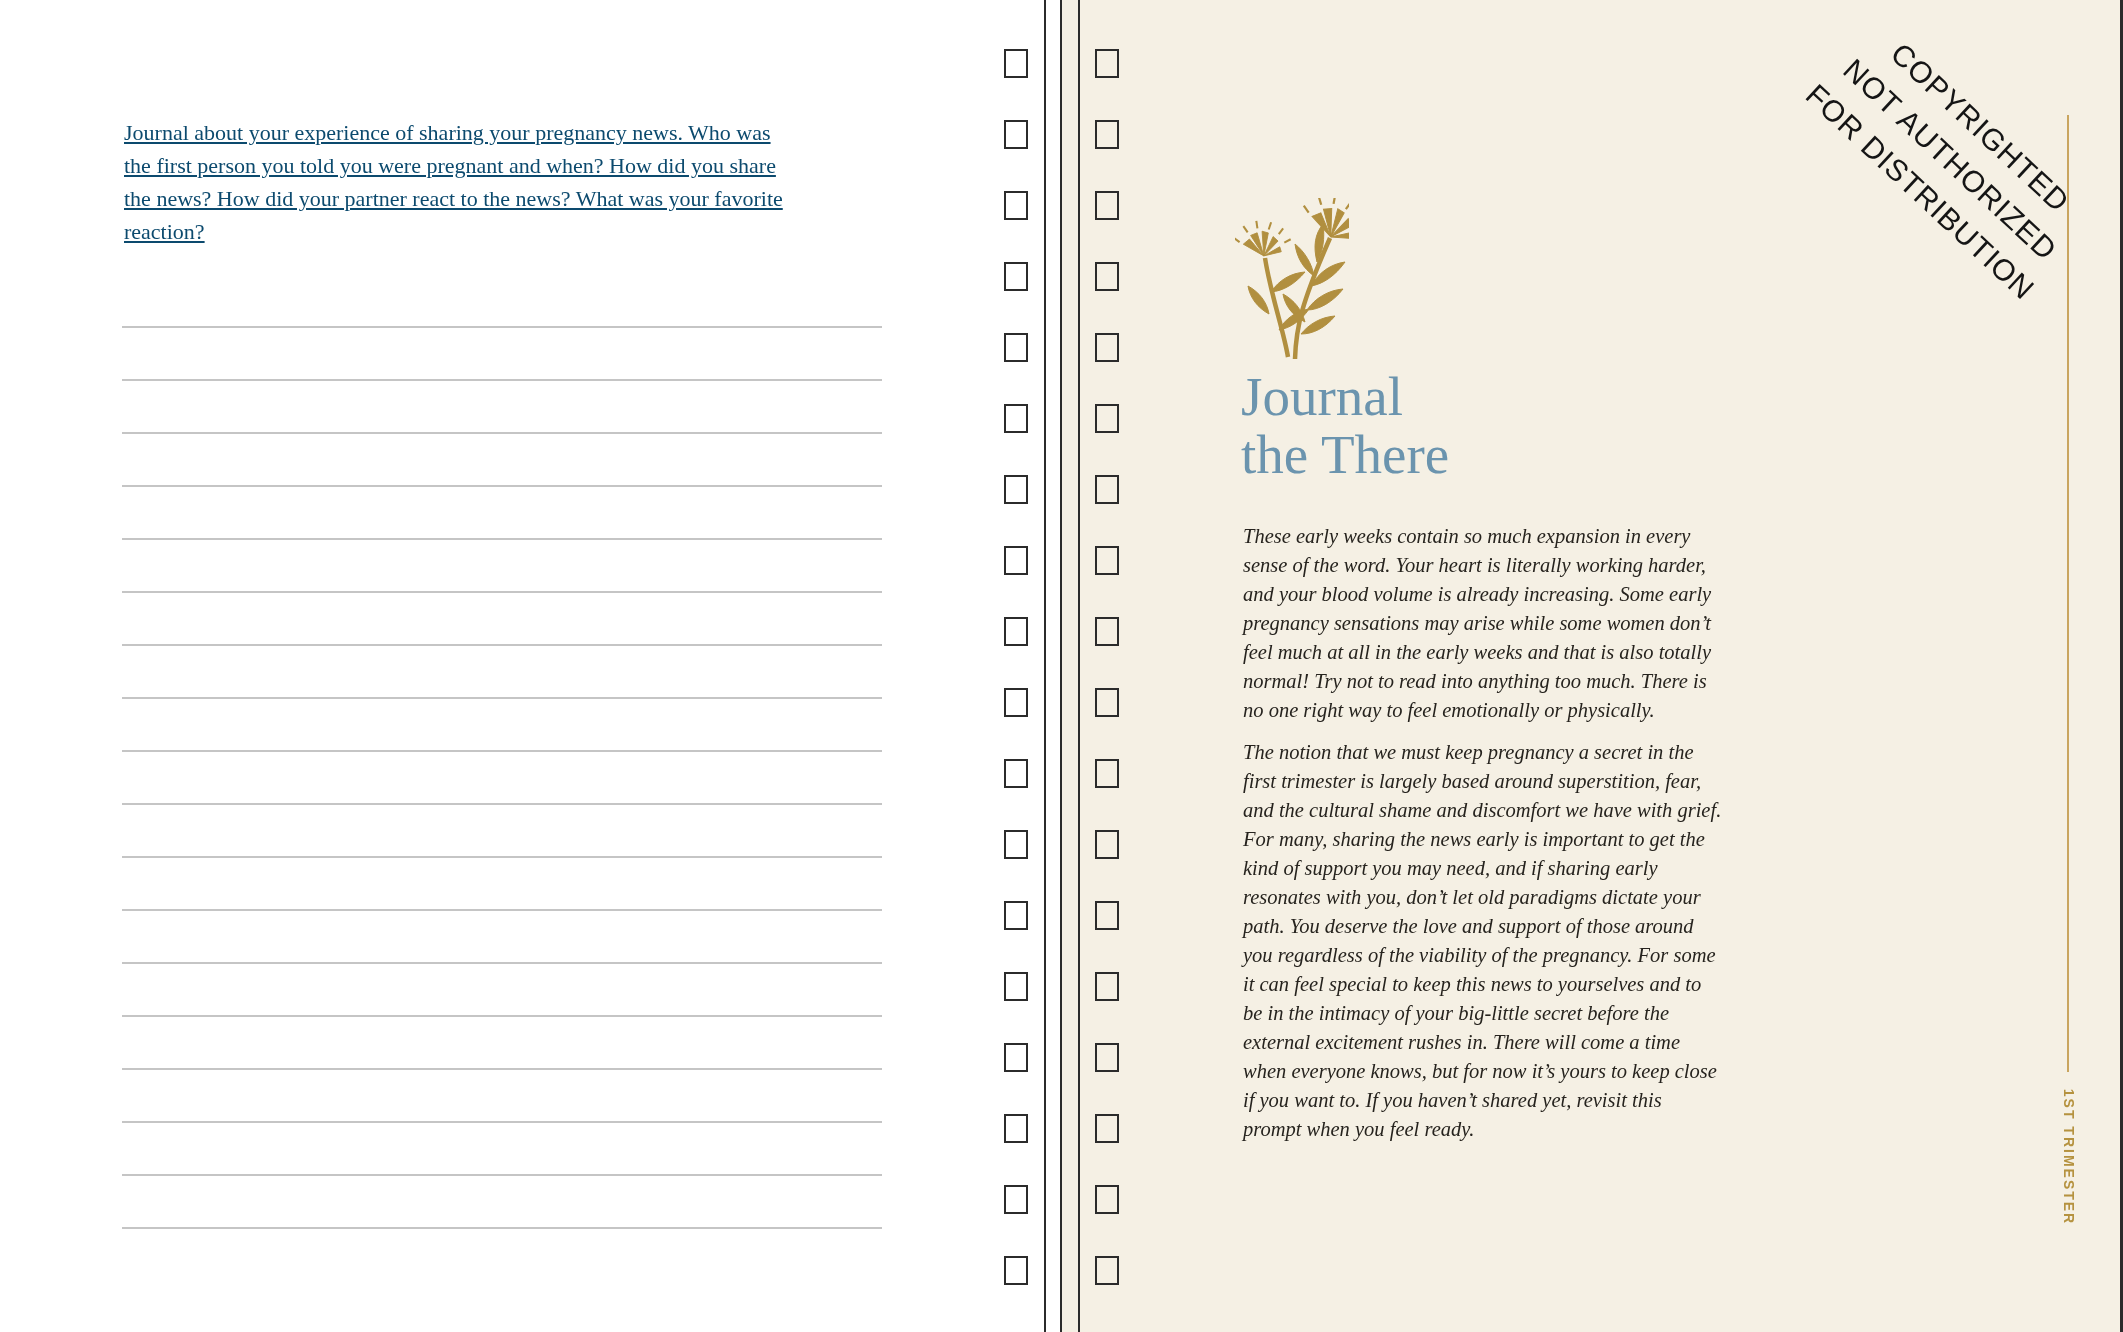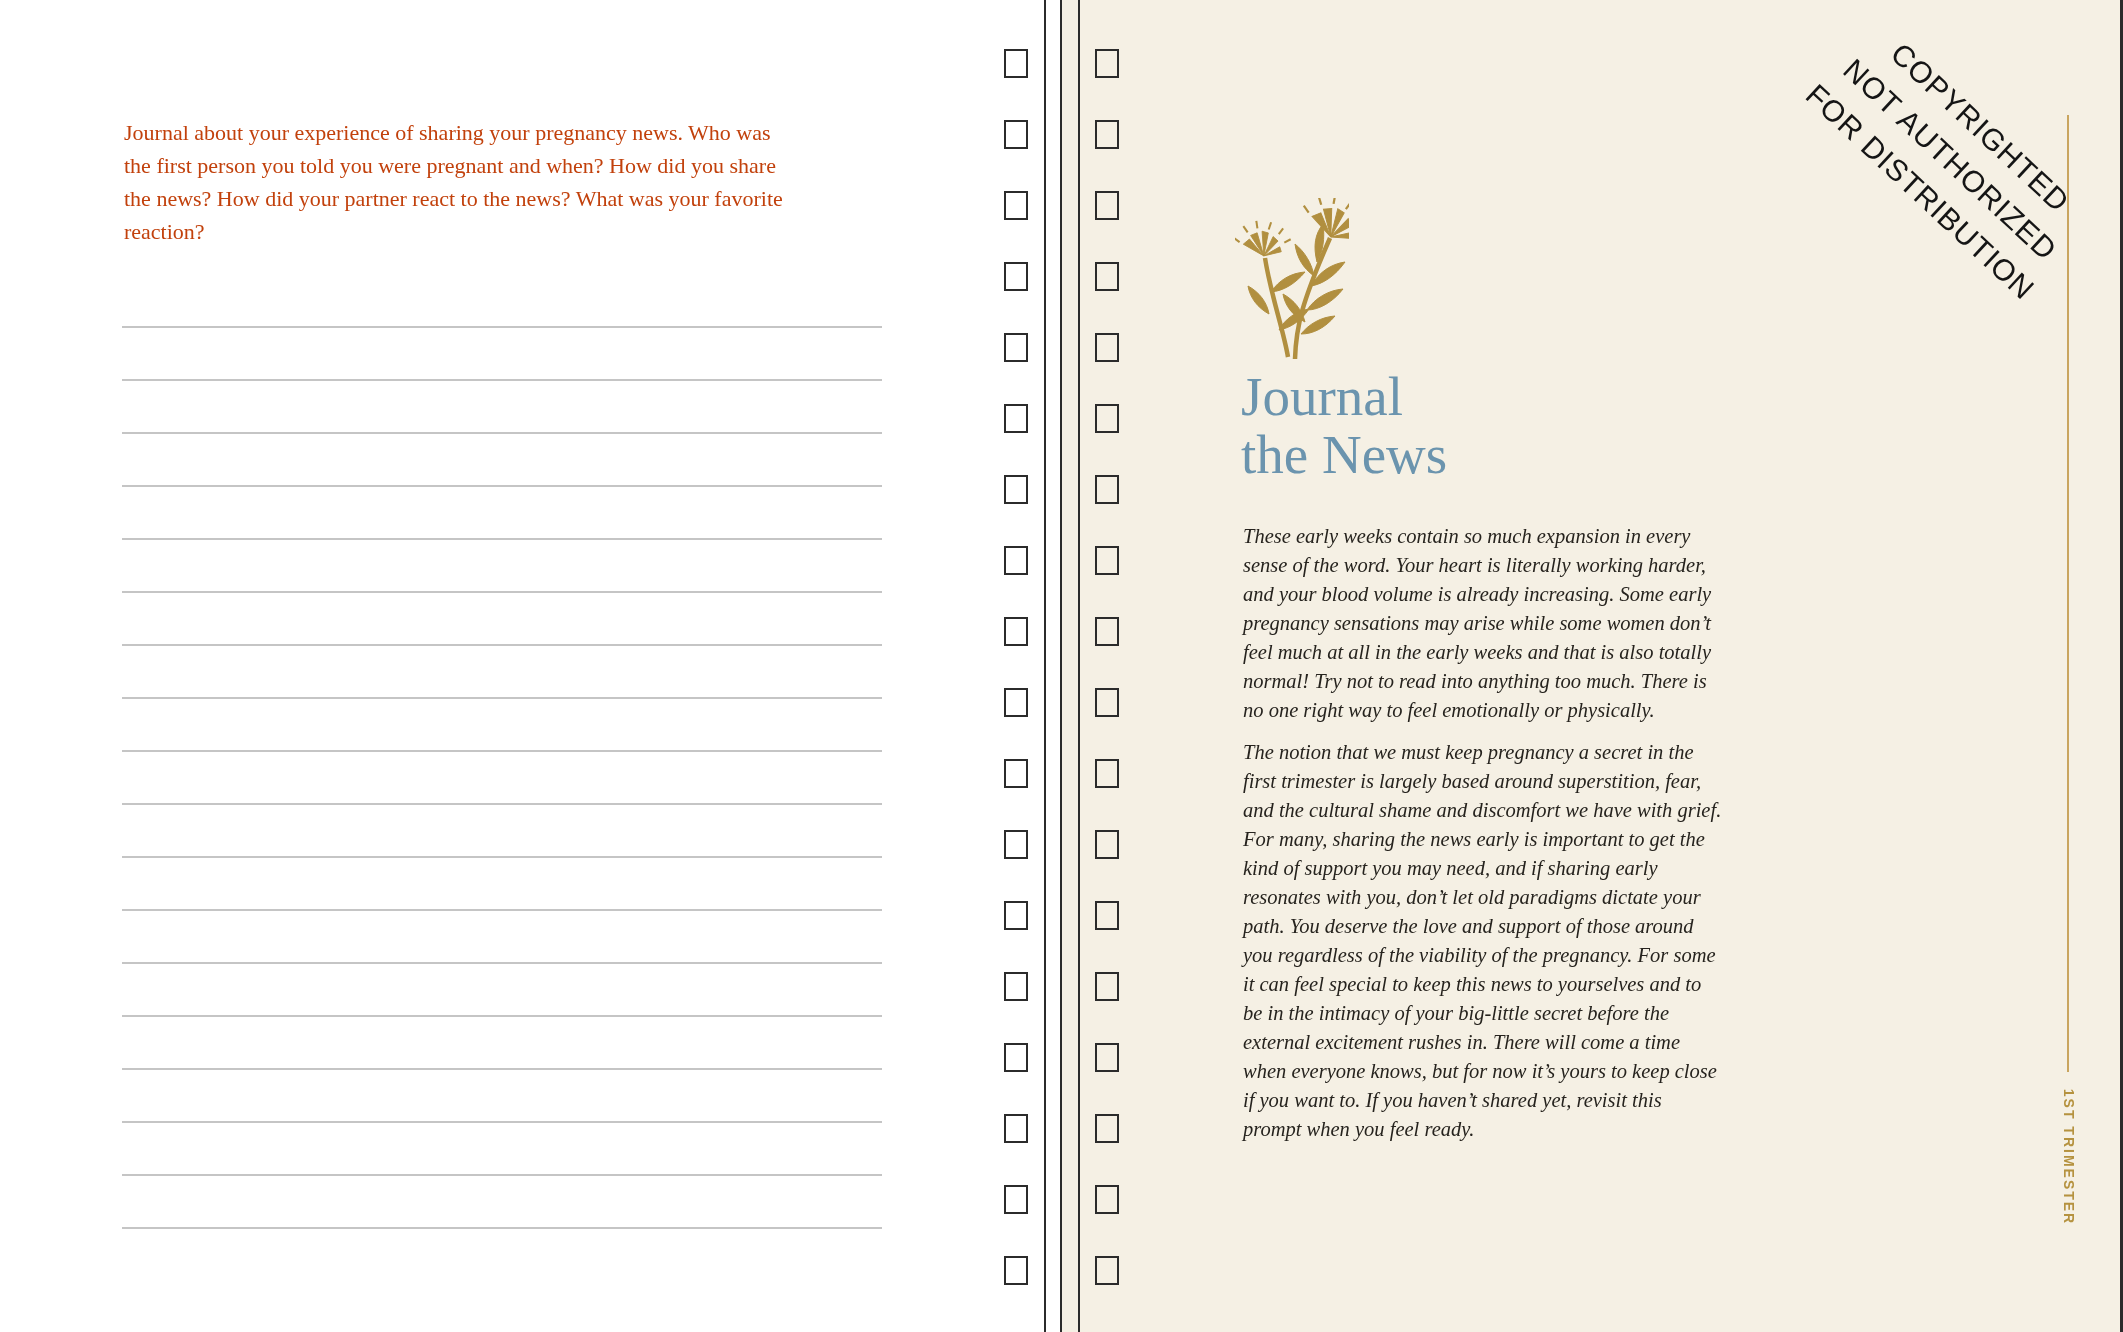--- a/index.html
+++ b/index.html
@@ -20,21 +20,21 @@
   .right-edge { position:absolute; left:2120px; top:0; width:3px; height:1332px;
                 background:var(--edge); }
 
   
   .holes { position:absolute; top:49px; display:flex; flex-direction:column; gap:42px; }
   .holes.hl { left:1004px; } .holes.hr { left:1095px; }
   .hole { width:20px; height:25px; border:2px solid var(--edge); background:transparent; }
 
   
   .prompt { position:absolute; left:124px; top:116px; width:662px;
-            font-size:22px; line-height:33px; color:#c2410c; }
+            font-size:22px; line-height:33px; color:#0c4a6e;text-decoration:underline; }
   .ruled { position:absolute; left:122px; top:326px; width:760px; }
   .ruled .line { height:2px; background:var(--ruled); margin-bottom:51px; }
 
   
   .flower { position:absolute; left:1235px; top:198px; }
   .title { position:absolute; left:1241px; top:368px; font-size:55px; line-height:58px;
            color:var(--blue); font-weight:400; }
   .body-copy { position:absolute; left:1243px; top:522px; width:482px;
                font-size:20.5px; line-height:29px; color:var(--ink); }
   .body-copy p { margin:0 0 13px 0;font-style:italic; }
@@ -176,21 +176,21 @@
       <path d="M70,124 C58,118 50,108 48,96 C59,102 67,112 70,124 Z" stroke-width="1"></path>
 
       <path d="M36,94 C44,82 56,75 70,74 C60,86 48,93 36,94 Z" stroke-width="1"></path>
       <path d="M34,116 C23,110 15,100 13,88 C24,94 32,104 34,116 Z" stroke-width="1"></path>
       <path d="M44,132 C50,121 61,113 74,111 C66,123 55,130 44,132 Z" stroke-width="1"></path>
     </g>
   </svg>
 
   <div class="title">
     <div>Journal</div>
-    <div>the News</div>
+    <div>the There</div>
   </div>
 
   <div class="body-copy" id="body-copy">
       <p>These early weeks contain so much expansion in every sense of the word. Your heart is literally working harder, and your blood volume is already increasing. Some early pregnancy sensations may arise while some women don’t feel much at all in the early weeks and that is also totally normal! Try not to read into anything too much. There is no one right way to feel emotionally or physically.</p>
       <p>The notion that we must keep pregnancy a secret in the first trimester is largely based around superstition, fear, and the cultural shame and discomfort we have with grief. For many, sharing the news early is important to get the kind of support you may need, and if sharing early resonates with you, don’t let old paradigms dictate your path. You deserve the love and support of those around you regardless of the viability of the pregnancy. For some it can feel special to keep this news to yourselves and to be in the intimacy of your big-little secret before the external excitement rushes in. There will come a time when everyone knows, but for now it’s yours to keep close if you want to. If you haven’t shared yet, revisit this prompt when you feel ready.</p>
     </div>
 
   <div class="gold-rule"></div>
   <div class="trimester">1ST TRIMESTER</div>
 

